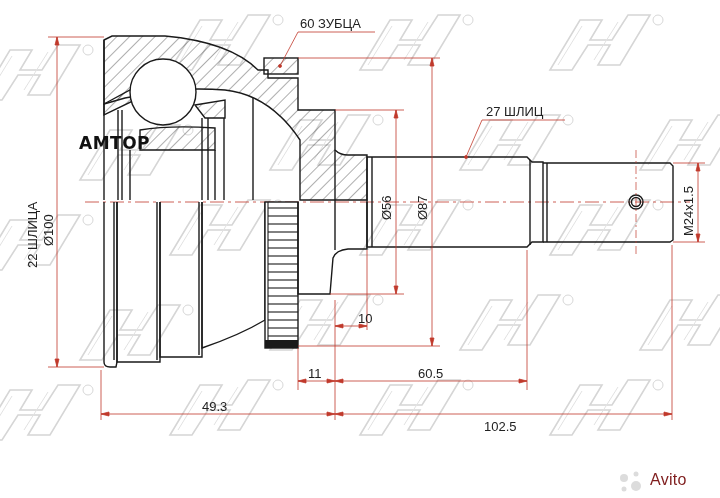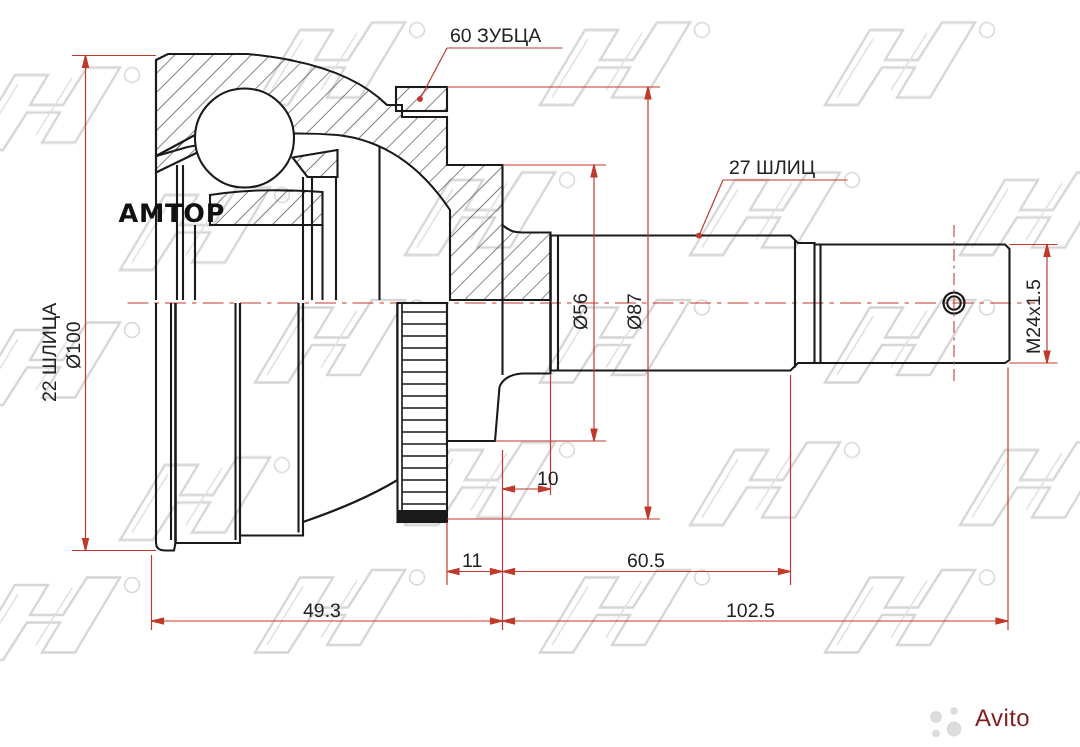--- a/index.html
+++ b/index.html
@@ -196,14 +196,14 @@
 <div class="lbl" style="left:486px; top:105px;">27 ШЛИЦ</div>
 <div class="vlbl" style="left:26px; top:268px;">22 ШЛИЦА</div>
 <div class="vlbl" style="left:42px; top:246px;">Ø100</div>
 <div class="vlbl" style="left:380px; top:220px;">Ø56</div>
 <div class="vlbl" style="left:416px; top:220px;">Ø87</div>
 <div class="vlbl" style="left:682px; top:236px;">M24x1.5</div>
 <div class="lbl" style="left:358px; top:312px;">10</div>
 <div class="lbl" style="left:308px; top:367px;">11</div>
 <div class="lbl" style="left:418px; top:367px;">60.5</div>
 <div class="lbl" style="left:202px; top:400px;">49.3</div>
-<div class="lbl" style="left:484px; top:400px;">102.5</div>
+<div class="lbl" style="left:484px; top:420px;">102.5</div>
 <div class="avito">Avito</div>
 
 </body></html>

